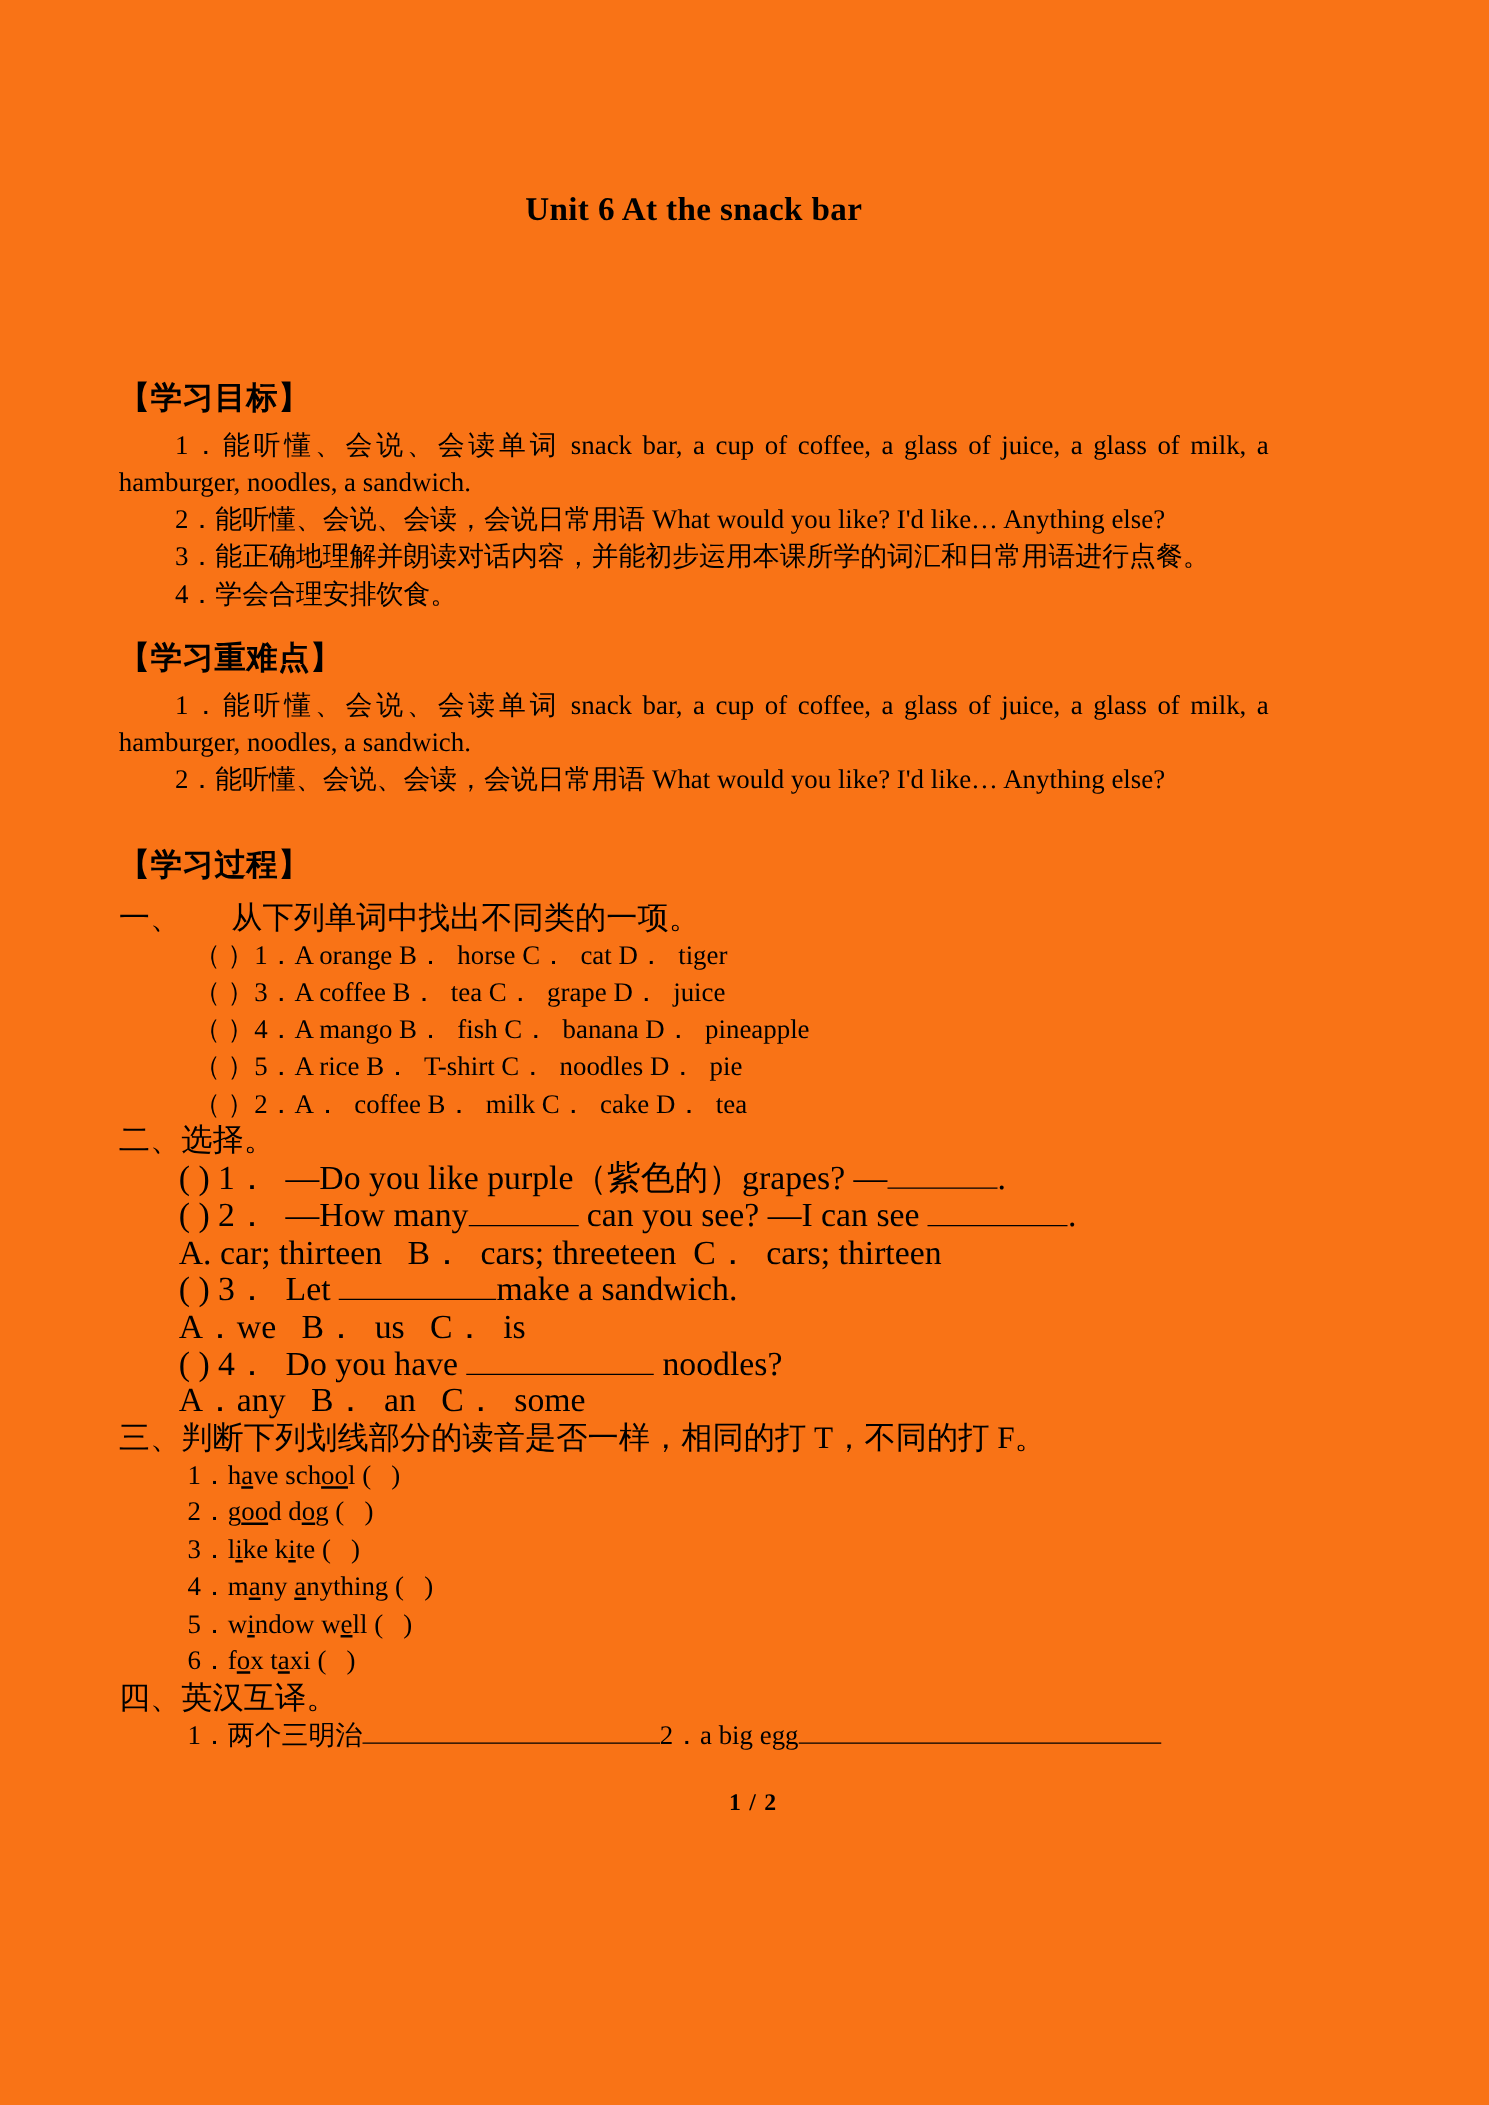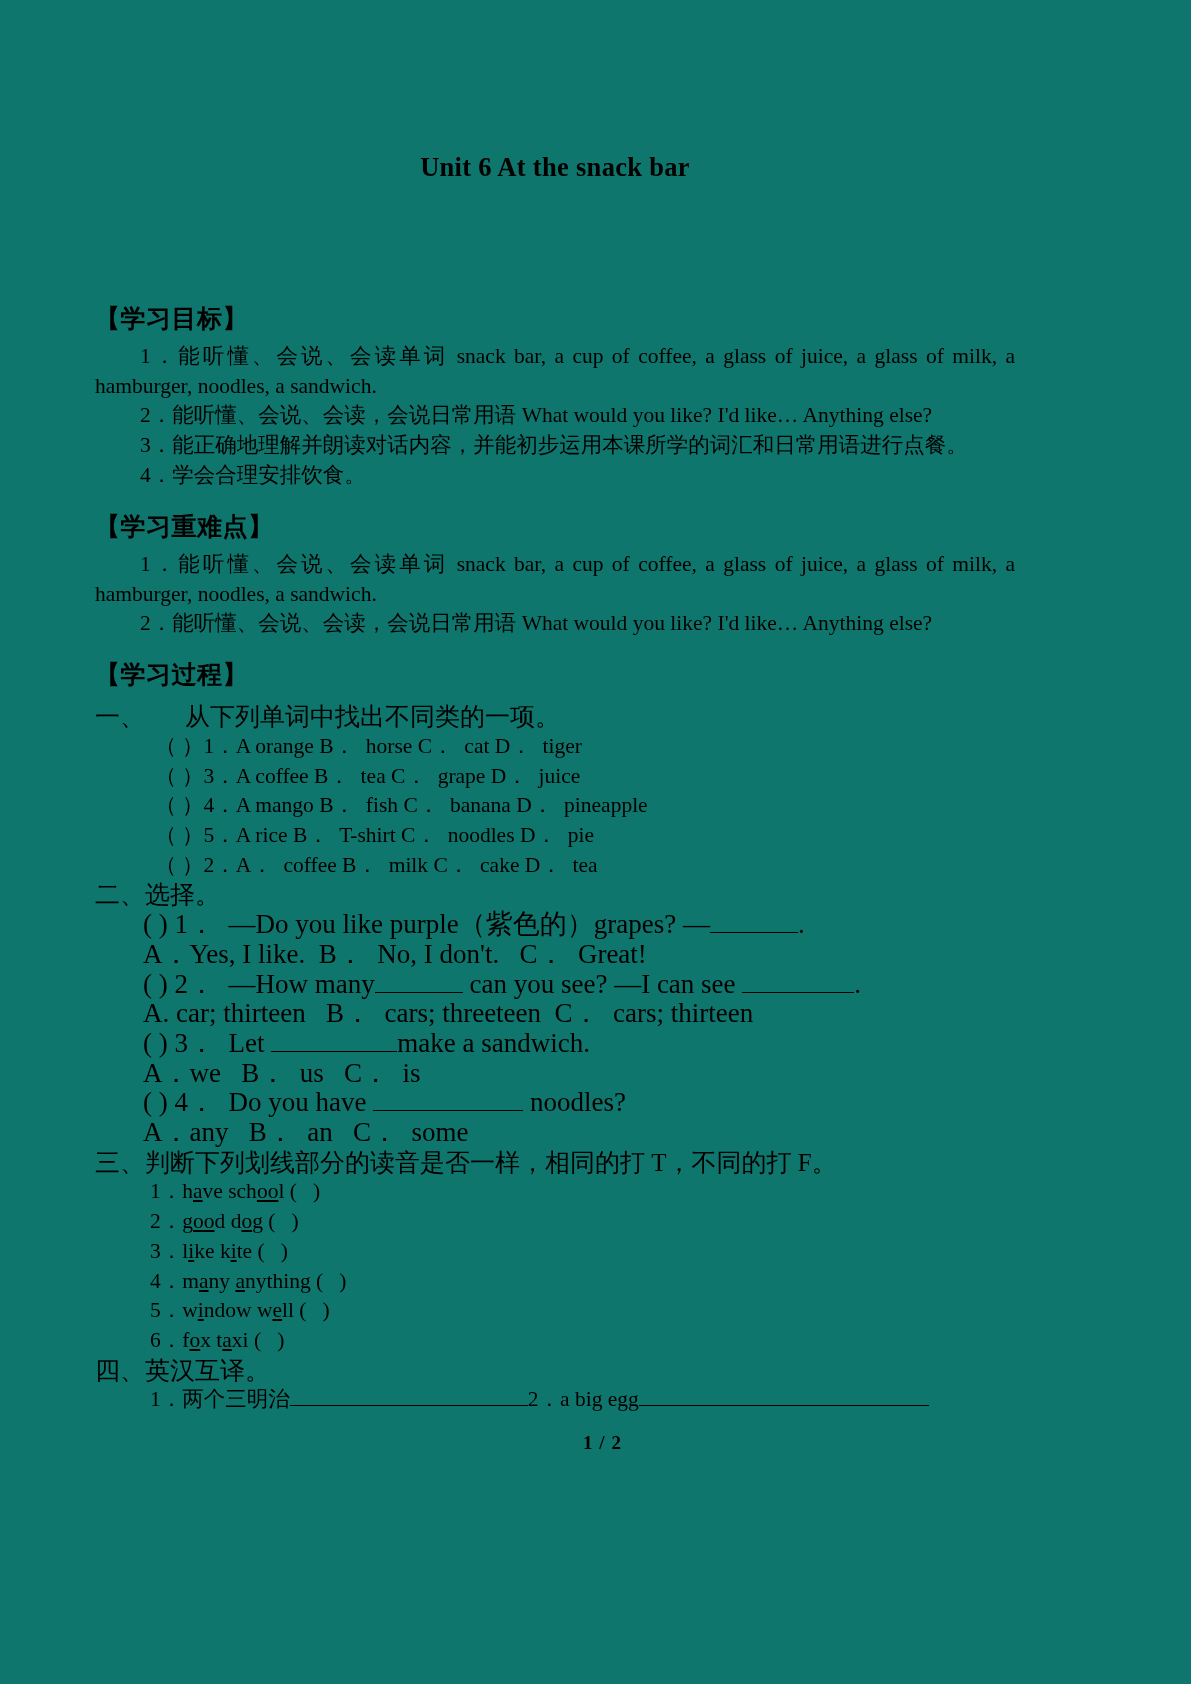--- a/index.html
+++ b/index.html
@@ -9,21 +9,21 @@
   }
   body {
     font-family: "Liberation Serif", "DejaVu Serif", serif;
     color: #000000;
   }
   .page {
     position: relative;
     width: 1191px;
     height: 1684px;
     margin: 0 auto;
-    background: #0f766e;
+    background: #f97316;
     overflow: hidden;
     box-sizing: border-box;
     padding: 0;
   }
   .content {
     position: absolute;
     left: 95px;
     top: 0;
     width: 920px;
   }
@@ -39,21 +39,21 @@
   .section-header {
     font-weight: bold;
     font-size: 25px;
     line-height: 1.25;
     margin-top: 0;
     margin-bottom: 0;
     letter-spacing: 0.5px;
   }
   .h-goals { margin-top: 119px; }
   .h-keypoints { margin-top: 20px; }
-  .h-process { margin-top: 20px; }
+  .h-process { margin-top: 38px; }
 
   .para {
     font-size: 21.5px;
     line-height: 29.7px;
     text-align: justify;
     text-justify: inter-character;
     margin: 0;
   }
   .indent2 {
     text-indent: 45px;
@@ -130,21 +130,20 @@
     <div class="sec-line gap-before-proc"><span>一、</span><span style="display:inline-block;width:40px"></span><span>从下列单词中找出不同类的一项。</span></div>
     <div class="list-line">（ ）1．A orange B．  horse C．  cat D．  tiger</div>
     <div class="list-line">（ ）3．A coffee B．  tea C．  grape D．  juice</div>
     <div class="list-line">（ ）4．A mango B．  fish C．  banana D．  pineapple</div>
     <div class="list-line">（ ）5．A rice B．  T-shirt C．  noodles D．  pie</div>
     <div class="list-line">（ ）2．A．  coffee B．  milk C．  cake D．  tea</div>
 
     <div class="sec-line"><span>二、</span><span>选择。</span></div>
 
     <div class="sec-line-ind-sm"><span>( ) 1．  —Do you like purple（紫色的）grapes? —</span><span class="blank-sm"></span><span>.</span></div>
-    <div class="sec-line-ind-sm">A．Yes, I like.  B．  No, I don't.   C．  Great!</div>
 
     <div class="sec-line-ind-sm"><span>( ) 2．  —How many</span><span class="blank-sm"></span><span> can you see? —I can see </span><span class="blank-md"></span><span>.</span></div>
     <div class="sec-line-ind-sm">A. car; thirteen   B．  cars; threeteen  C．  cars; thirteen</div>
 
     <div class="sec-line-ind-sm"><span>( ) 3．  Let </span><span class="blank-lg"></span><span>make a sandwich.</span></div>
     <div class="sec-line-ind-sm">A．we   B．  us   C．  is</div>
 
     <div class="sec-line-ind-sm"><span>( ) 4．  Do you have </span><span class="blank-xl"></span><span> noodles?</span></div>
     <div class="sec-line-ind-sm">A．any   B．  an   C．  some</div>
 

